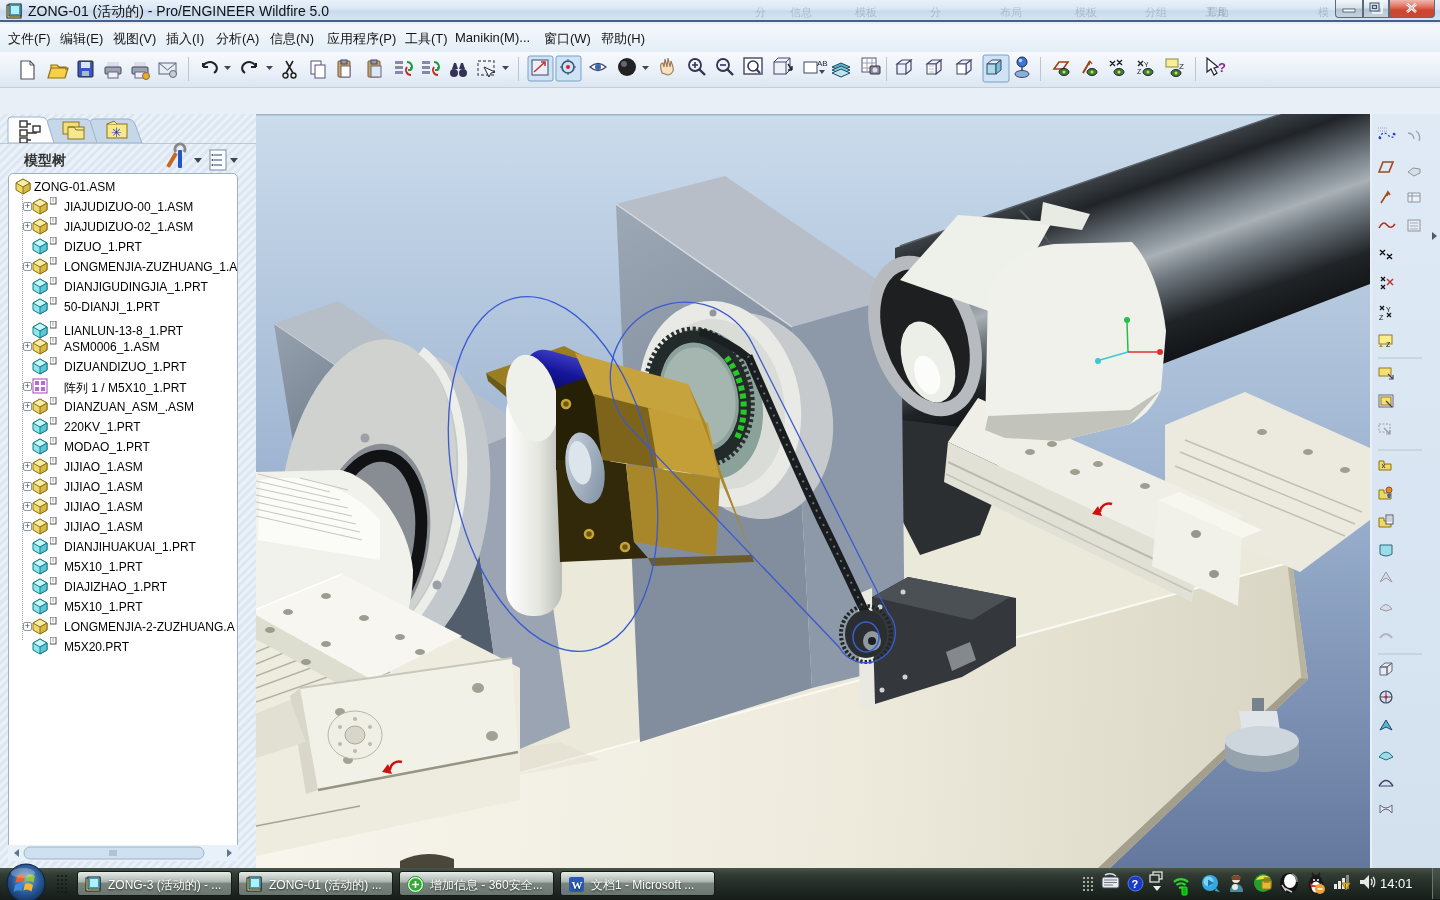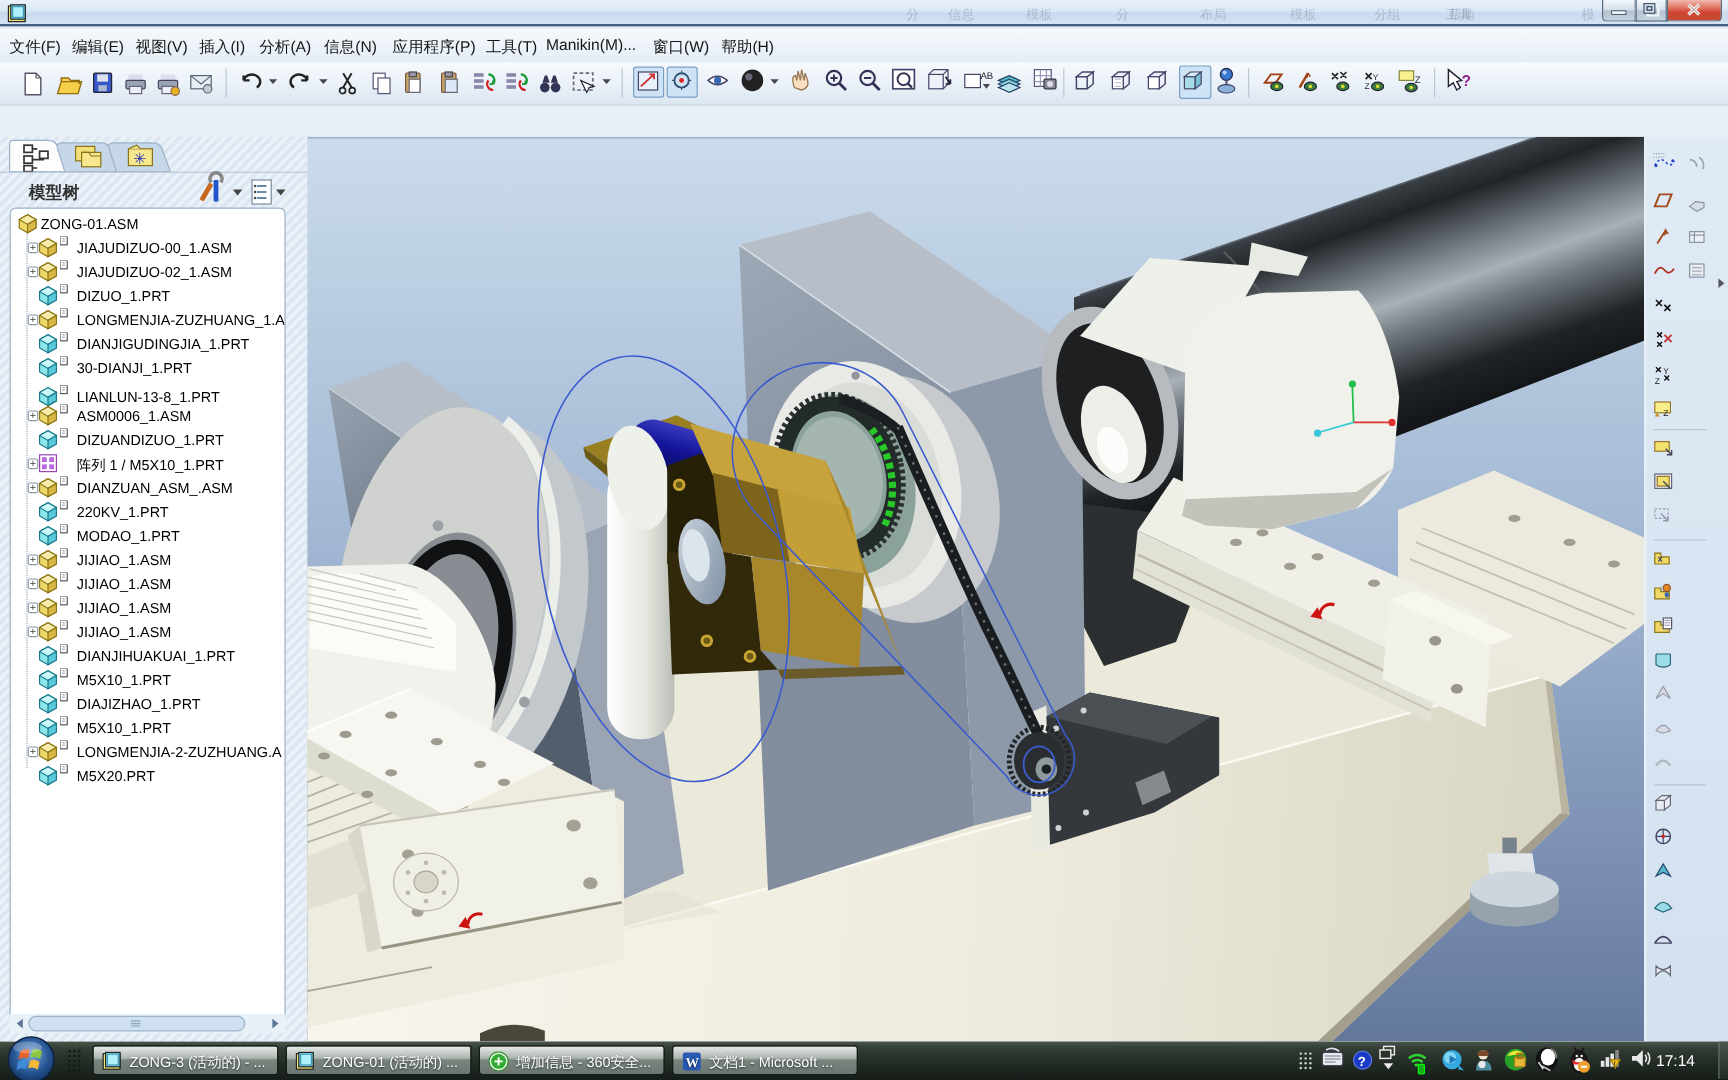--- a/index.html
+++ b/index.html
@@ -53,20 +53,21 @@
 </style></head>
 <body>
 <div id="stage">
 
   <div id="titlebar">
     <svg class="abs" style="left:6px;top:3px" width="17" height="17">
         <rect x="1" y="2" width="14" height="13" fill="#f4e87a" stroke="#222"></rect>
         <rect x="3" y="1" width="12" height="12" fill="#7ae0f0" stroke="#222"></rect>
         <rect x="4.5" y="2.5" width="9" height="9" fill="#aff0fa" stroke="#49b"></rect>
       </svg>
+    <span class="ttext">ZONG-01 (活动的) - Pro/ENGINEER Wildfire 5.0</span>
     <span class="ghost" style="left:755px">分</span>
       <span class="ghost" style="left:790px">信息</span>
     <span class="ghost" style="left:855px">模板</span>
       <span class="ghost" style="left:930px">分</span>
     <span class="ghost" style="left:1000px">布局</span>
       <span class="ghost" style="left:1075px">模板</span>
     <span class="ghost" style="left:1145px">分组</span>
       <span class="ghost" style="left:1205px">工具</span>
     <span class="ghost" style="left:1207px">帮助</span>
       <span class="ghost" style="left:1318px">模</span>
@@ -462,21 +463,21 @@
           </svg>
           <span class="rtext">DIANJIGUDINGJIA_1.PRT</span>
         </div>
       <div class="row" style="top:123px">
           <svg class="abs" style="left:23px;top:1px" width="17" height="17">
             <use href="#iprt"></use>
           </svg>
           <svg class="abs" style="left:41px;top:0" width="7" height="8">
             <use href="#isub"></use>
           </svg>
-          <span class="rtext">30-DIANJI_1.PRT</span>
+          <span class="rtext">50-DIANJI_1.PRT</span>
         </div>
       <div class="row" style="top:147px">
           <svg class="abs" style="left:23px;top:1px" width="17" height="17">
             <use href="#iprt"></use>
           </svg>
           <svg class="abs" style="left:41px;top:0" width="7" height="8">
             <use href="#isub"></use>
           </svg>
           <span class="rtext">LIANLUN-13-8_1.PRT</span>
         </div>
@@ -1194,16 +1195,16 @@
           <rect x="8" y="4" width="3" height="11" fill="#e8e8e8"></rect>
           <rect x="12" y="1" width="3" height="14" fill="#888"></rect>
           <polygon points="8,9 16,9 12,16" fill="#f0c020" stroke="#a88010"></polygon>
           <text x="10.5" y="15" font-size="7" fill="#111">!</text>
         </g>
       <g transform="translate(280,7)">
           <polygon points="0,5 4,5 9,0 9,14 4,9 0,9" fill="#e8e8e8"></polygon>
           <path d="M11,4 a5,5 0 0 1 0,6 M13,2 a8,8 0 0 1 0,10" fill="none" stroke="#e8e8e8" stroke-width="1.4"></path>
         </g>
     </svg>
-    <div id="clock">17:14</div>
+    <div id="clock">14:01</div>
     <div class="abs" style="left:1432px;top:0;width:8px;height:31px;background:linear-gradient(180deg,#4a564c,#222b24);border-left:1px solid #6a766c"></div>
   </div>
 </div>
 
 </body></html>

